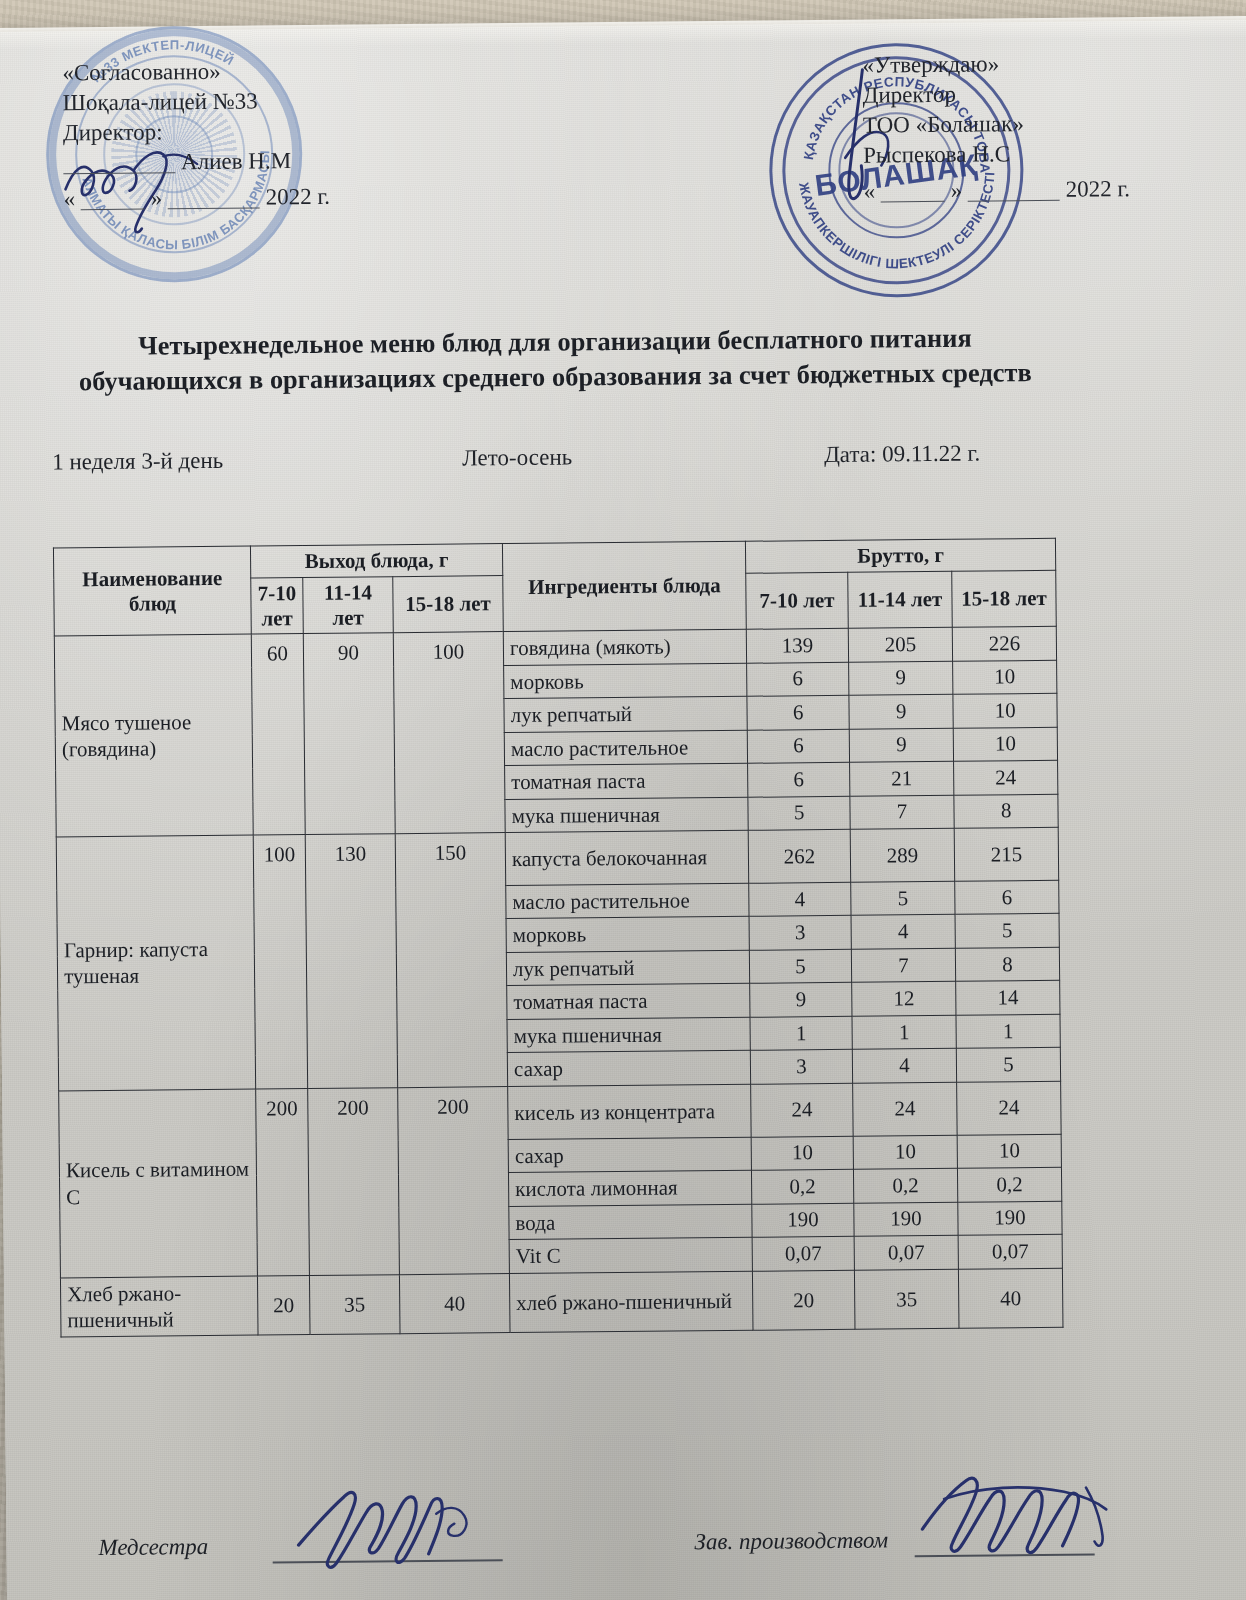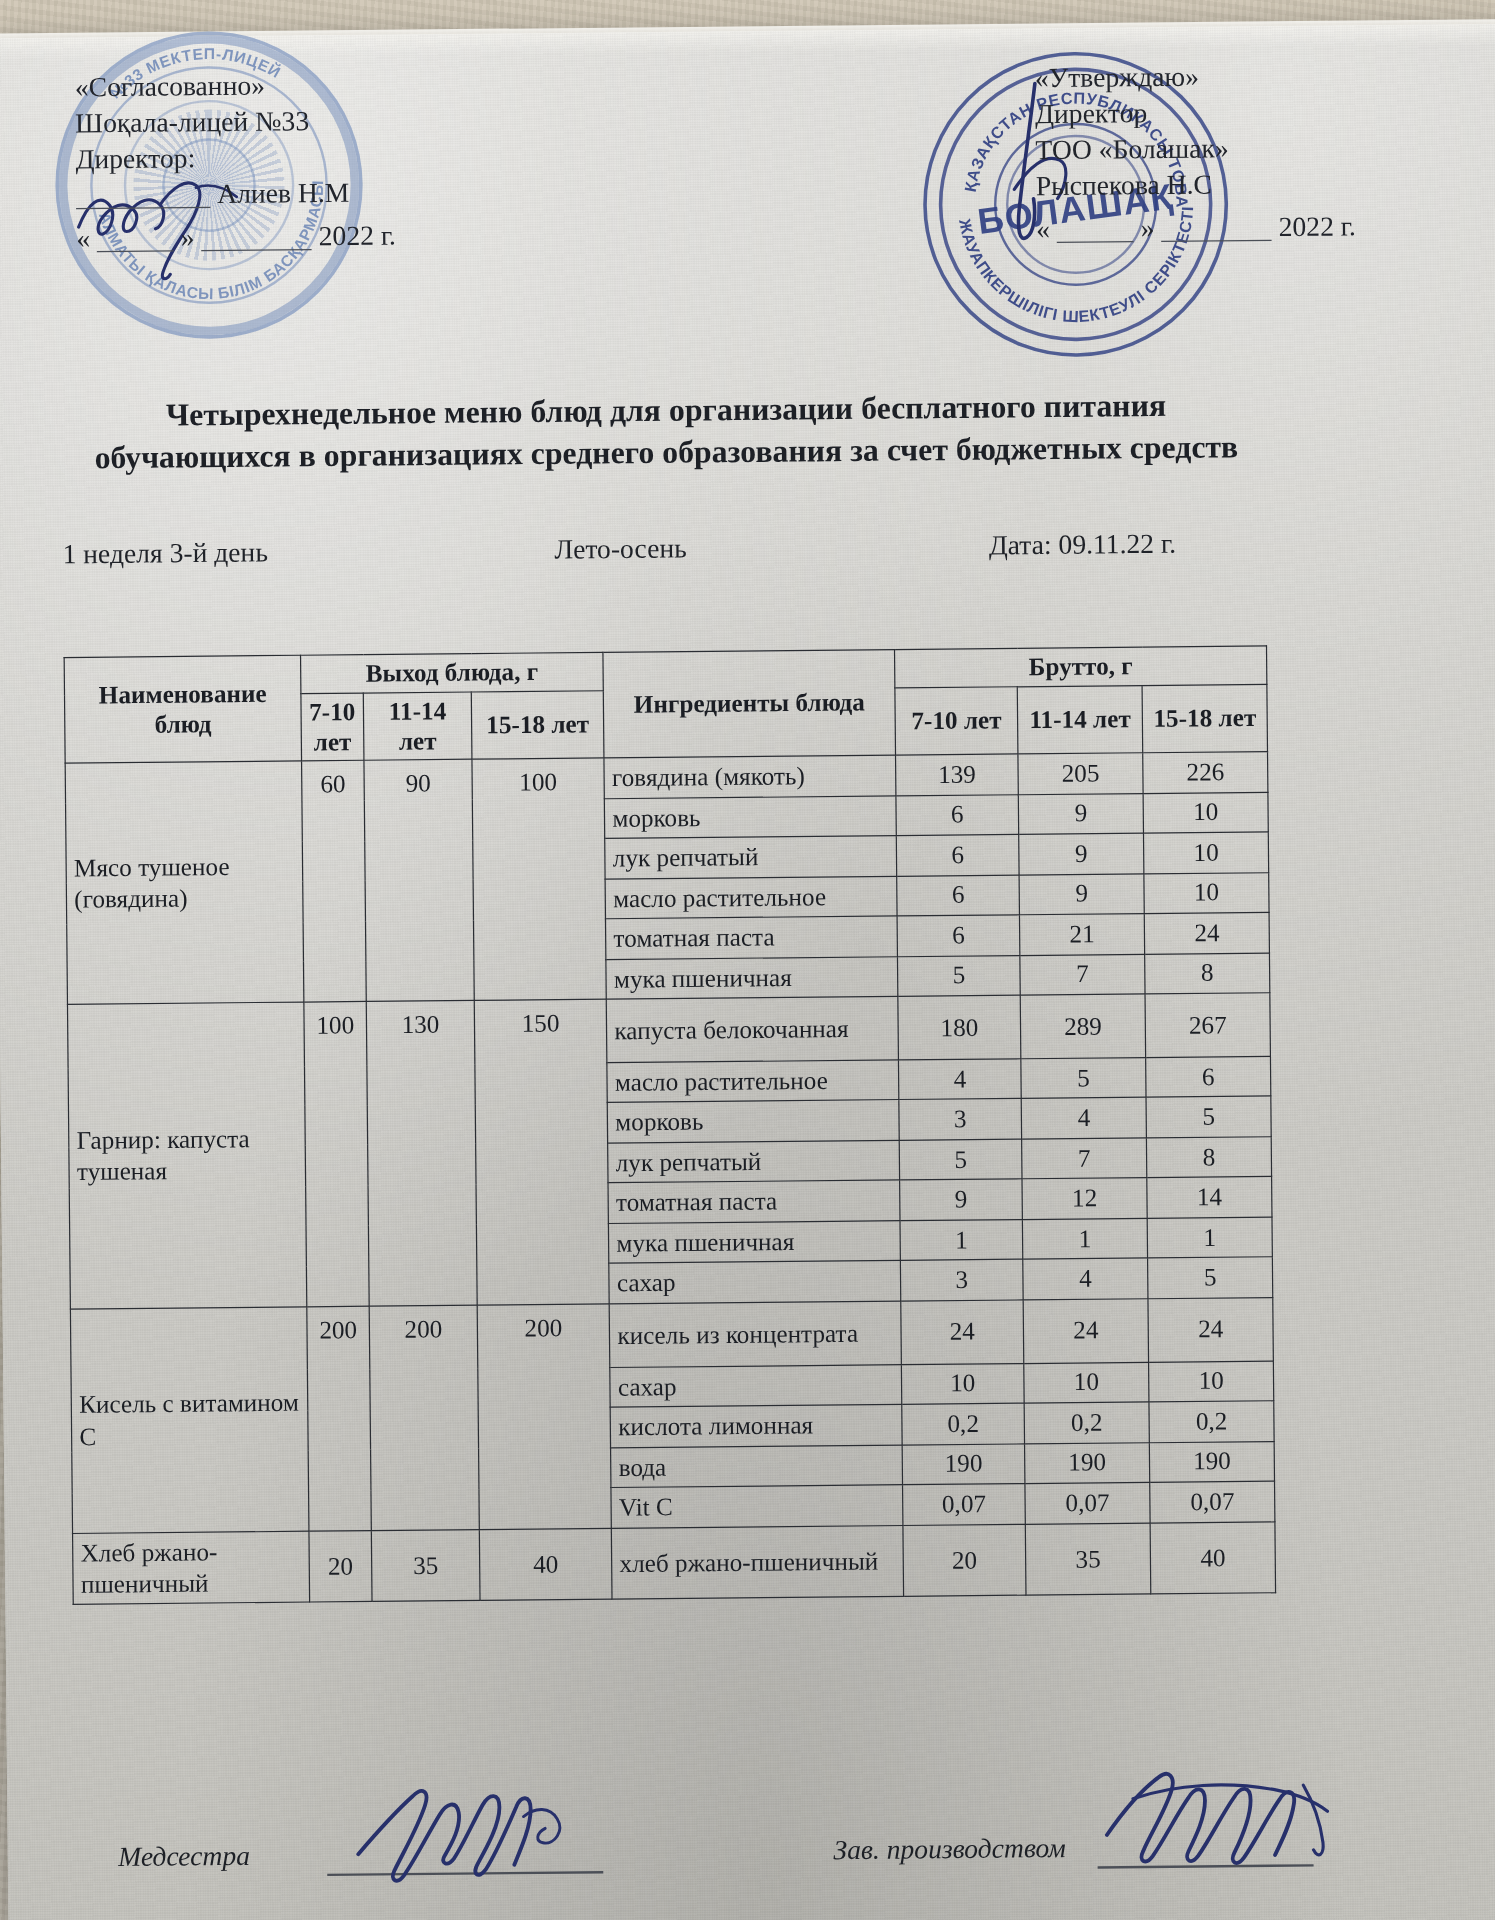--- a/index.html
+++ b/index.html
@@ -485,23 +485,23 @@
               <td class="num">5</td>
               <td class="num">7</td>
               <td class="num">8</td>
             </tr>
             <tr class="tall-2">
               <td class="dish" rowspan="7">Гарнир: капуста тушеная</td>
               <td class="num" rowspan="7" style="vertical-align: top; padding-top: 7px;">100</td>
               <td class="num" rowspan="7" style="vertical-align: top; padding-top: 7px;">130</td>
               <td class="num" rowspan="7" style="vertical-align: top; padding-top: 7px;">150</td>
               <td class="ing">капуста белокочанная</td>
-              <td class="num">180</td>
+              <td class="num">262</td>
               <td class="num">289</td>
-              <td class="num">267</td>
+              <td class="num">215</td>
             </tr>
             <tr>
               <td class="ing">масло растительное</td>
               <td class="num">4</td>
               <td class="num">5</td>
               <td class="num">6</td>
             </tr>
             <tr>
               <td class="ing">морковь</td>
               <td class="num">3</td>

